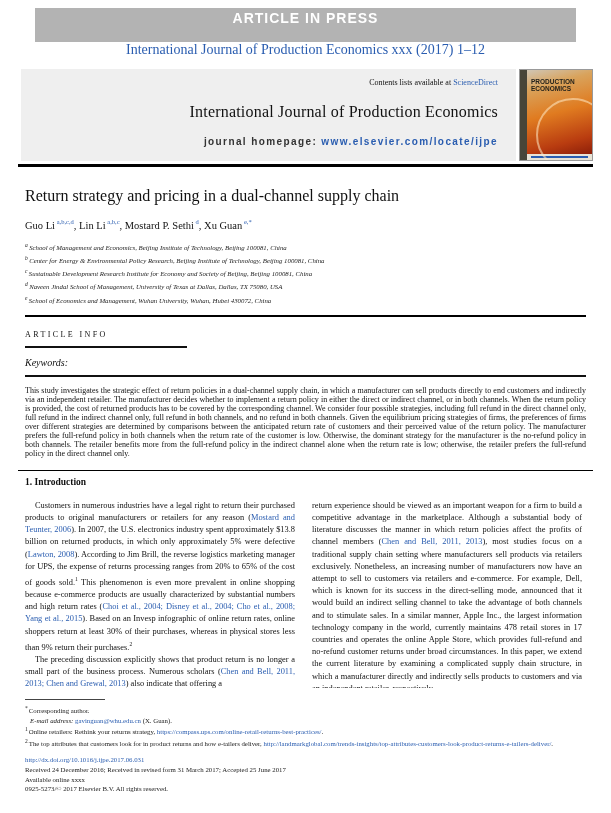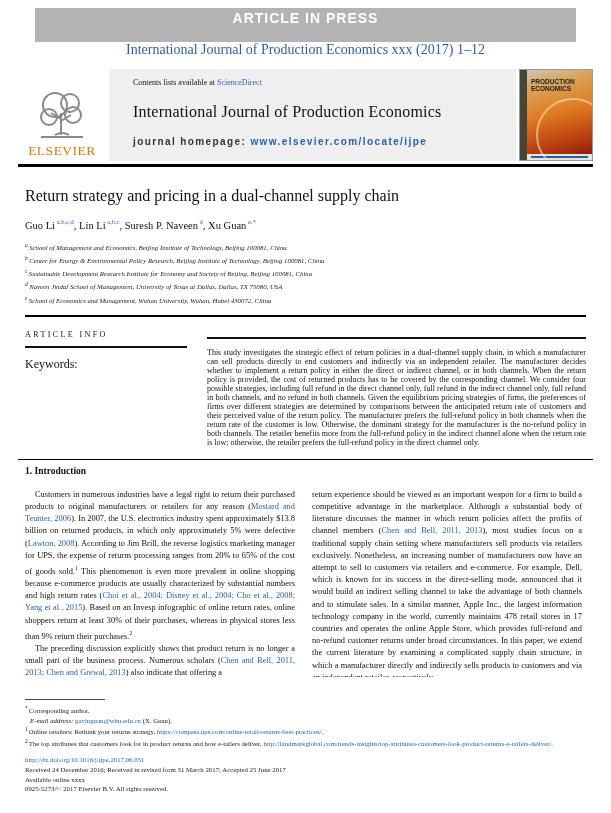--- a/index.html
+++ b/index.html
@@ -24,21 +24,21 @@
   }
   .cit-line{
     text-align:center;font-size:14px;color:var(--link);
   }
 
   
   .head-row{display:flex;margin-top:11px;align-items:stretch;}
   .logo-box{width:88px;display:flex;flex-direction:column;align-items:center;justify-content:flex-end;padding-bottom:2px;background:#fff;}
   .logo-box svg{display:block;}
   .logo-word{font-family:"Liberation Serif",serif;color:var(--orange);font-size:13.5px;letter-spacing:.5px;margin-top:-2px;}
-  .head-center{flex:1;background:#efefef;text-align:left;padding:9px 24px 8px;margin:0 3px;}
+  .head-center{flex:1;background:#efefef;text-align:right;padding:9px 18px 8px;margin:0 3px;}
   .contents-line{font-size:8px;}
   .jtitle{font-size:16px;margin-top:16px;letter-spacing:.2px;}
   .homepage{font-family:"Liberation Sans",sans-serif;font-size:10px;letter-spacing:1.4px;margin-top:15px;color:#333;font-weight:bold;}
   .homepage .lnk{font-weight:bold;}
   .cover{
     width:74px;min-height:92px;position:relative;overflow:hidden;
     background:linear-gradient(165deg,#cfc9bd 0%,#d9a35c 20%,#e07b20 48%,#b93c10 78%,#7e1507 100%);
     border:1px solid #999;
   }
   .cover:before{content:"";position:absolute;left:0;top:0;bottom:0;width:7px;background:#474538;}
@@ -53,26 +53,26 @@
   
   .article-head{padding:0 7px;}
   .paper-title{font-size:16px;margin-top:20px;}
   .authors{font-size:10.5px;margin-top:13px;}
   .authors sup{font-size:6.5px;color:var(--link);}
   .affs{margin-top:9px;font-size:6.8px;font-style:italic;line-height:10px;color:#222;}
   .affs sup{font-size:5.5px;font-style:italic;}
   .article-head .rule-thick{margin-top:9px;}
 
   
-  .info-abs{display:flex;padding:13px 7px 0;}
+  .info-abs{display:flex;padding:13px 7px 0;flex-direction:column;}
   .info-col{width:162px;margin-right:20px;flex:none;}
   .abs-col{flex:1;}
   .sec-head{font-size:8px;letter-spacing:.3em;font-weight:normal;}
   .head-rule{height:2px;background:#111;margin:7px 0 9px;}
-  .kw-label{font-size:12px;}
+  .kw-label{font-size:10px;font-style:italic;}
   .kw{font-size:7px;line-height:10.5px;}
   .abs-text{font-size:8px;line-height:9px;text-align:justify;}
   .abs-bottom-rule{margin:12px 0 0;}
 
   
   .intro{padding:0 7px;margin-top:6px;}
   .intro-head{font-size:9.5px;font-weight:bold;}
   .cols{display:flex;gap:17px;margin-top:13px;height:188px;overflow:hidden;}
   .col{width:270px;flex:none;font-size:8.4px;line-height:12.2px;text-align:justify;}
   .col p.indent{text-indent:10px;}
@@ -93,35 +93,20 @@
 </head>
 <body>
 
 <div class="page-inner">
 
   <div class="banner">ARTICLE IN PRESS</div>
 
   <div class="cit-line">International Journal of Production Economics xxx (2017) 1–12</div>
 
   <div class="head-row">
-    <div class="logo-box">
-      <span>
-        <svg width="54" height="56" viewBox="0 0 54 56">
-          <g fill="none" stroke="#8a8a8a" stroke-width="2">
-            <circle cx="20" cy="16" r="12"></circle>
-            <circle cx="35" cy="14" r="9"></circle>
-            <circle cx="38" cy="26" r="8"></circle>
-            <circle cx="14" cy="28" r="8"></circle>
-            <path d="M26 24 L26 46 M26 32 L36 26 M26 30 L16 24 M20 46 Q27 42 34 46"></path>
-          </g>
-          <rect x="6" y="47" width="42" height="2" fill="#8a8a8a"></rect>
-        </svg>
-      </span>
-      <div class="logo-word">ELSEVIER</div>
-    </div>
 
     <div class="head-center">
       <div class="contents-line">
         <span>Contents lists available at </span><span class="lnk">ScienceDirect</span>
       </div>
       <div class="jtitle">International Journal of Production Economics</div>
       <div class="homepage">
         <span>journal homepage: </span><span class="lnk">www.elsevier.com/locate/ijpe</span>
       </div>
     </div>
@@ -131,21 +116,21 @@
       <div class="cover-band">
           <i></i>
         </div>
     </div>
   </div>
 
   <div class="rule-heavy"></div>
 
   <div class="article-head">
     <div class="paper-title">Return strategy and pricing in a dual-channel supply chain</div>
-    <div class="authors" id="authors"><span>Guo Li</span><sup> a,b,c,d</sup>, <span>Lin Li</span><sup> a,b,c</sup>, <span>Suresh P. Naveen</span><sup> d</sup>, <span>Xu Guan</span><sup> e,*</sup></div>
+    <div class="authors" id="authors"><span>Guo Li</span><sup> a,b,c,d</sup>, <span>Lin Li</span><sup> a,b,c</sup>, <span>Mostard P. Sethi</span><sup> d</sup>, <span>Xu Guan</span><sup> e,*</sup></div>
     <div class="affs" id="affs">
         <div><sup>a </sup>School of Management and Economics, Beijing Institute of Technology, Beijing 100081, China</div>
         <div><sup>b </sup>Center for Energy &amp; Environmental Policy Research, Beijing Institute of Technology, Beijing 100081, China</div>
         <div><sup>c </sup>Sustainable Development Research Institute for Economy and Society of Beijing, Beijing 100081, China</div>
         <div><sup>d </sup>Naveen Jindal School of Management, University of Texas at Dallas, Dallas, TX 75080, USA</div>
         <div><sup>e </sup>School of Economics and Management, Wuhan University, Wuhan, Hubei 430072, China</div>
       </div>
     <div class="rule-thick"></div>
   </div>
 

